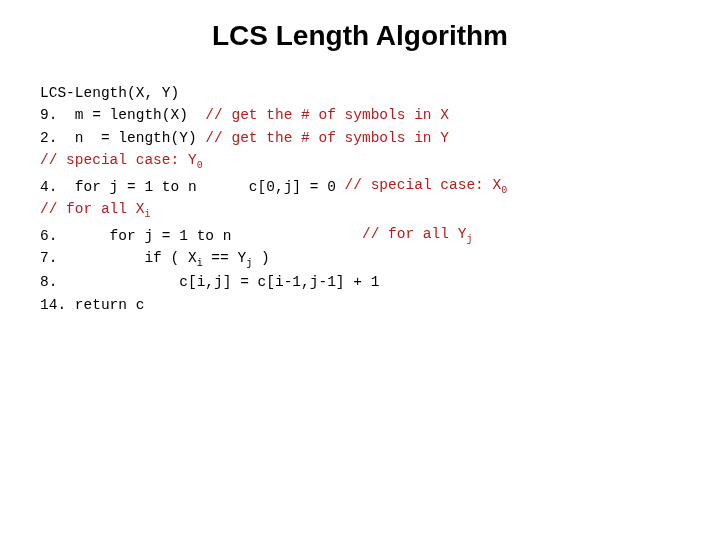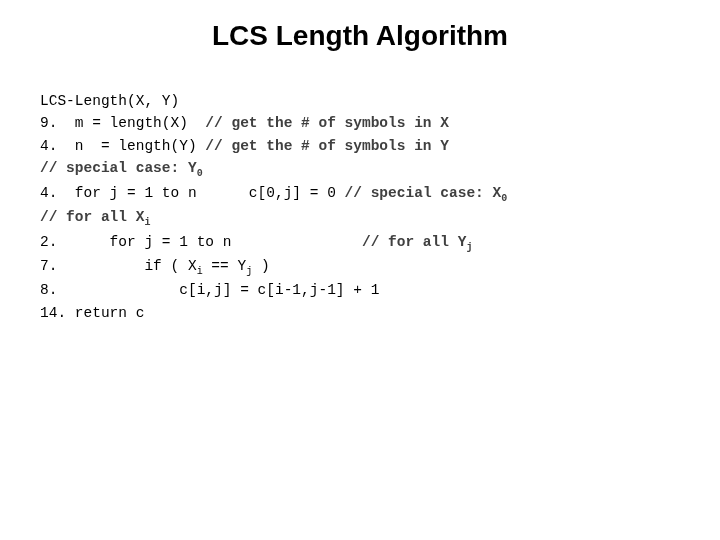--- a/index.html
+++ b/index.html
@@ -18,42 +18,41 @@
       display: flex;
       flex-direction: column;
       align-items: center;
       padding: 20px 30px 20px 30px;
     }
 
     .title {
       font-size: 28px;
       font-weight: bold;
       color: #000000;
-      margin-bottom: 38px;
+      margin-bottom: 30px;
       text-align: left;
     }
 
     .code-block {
       font-family: 'Courier New', Courier, monospace;
       font-size: 14.5px;
       line-height: 1.55;
       color: #000000;
       width: 100%;
       padding-left: 10px;
     }
 
     .code-line {
       display: flex;
-      align-items: flex-start;
+      align-items: flex-end;
       white-space: pre;
     }
 
     .green {
-      color: #404040;
-      font-weight: bold;
+      color: #b91c1c;
     }
 
     sub {
       font-size: 10px;
       vertical-align: sub;
     }
   </style>
 </head>
 <body>
 
@@ -64,37 +63,37 @@
 
     <div class="code-line">
       <span>LCS-Length(X, Y)</span>
     </div>
 
     <div class="code-line">
       <span>9.  m = length(X)  </span><span class="green">// get the # of symbols in X</span>
     </div>
 
     <div class="code-line">
-      <span>4.  n  = length(Y) </span><span class="green">// get the # of symbols in Y</span>
+      <span>2.  n  = length(Y) </span><span class="green">// get the # of symbols in Y</span>
     </div>
 
     <div class="code-line">
       <span class="green">// special case: Y<sub>0</sub></span>
     </div>
 
     <div class="code-line">
       <span>4.  for j = 1 to n      c[0,j] = 0 </span><span class="green">// special case: X<sub>0</sub></span>
     </div>
 
     <div class="code-line">
       <span class="green">// for all X<sub>i</sub></span>
     </div>
 
     <div class="code-line">
-      <span>2.      for j = 1 to n               </span><span class="green">// for all Y<sub>j</sub></span>
+      <span>6.      for j = 1 to n               </span><span class="green">// for all Y<sub>j</sub></span>
     </div>
 
     <div class="code-line">
       <span>7.          if ( X<sub>i</sub> == Y<sub>j</sub> )</span>
     </div>
 
     <div class="code-line">
       <span>8.              c[i,j] = c[i-1,j-1] + 1</span>
     </div>
 

